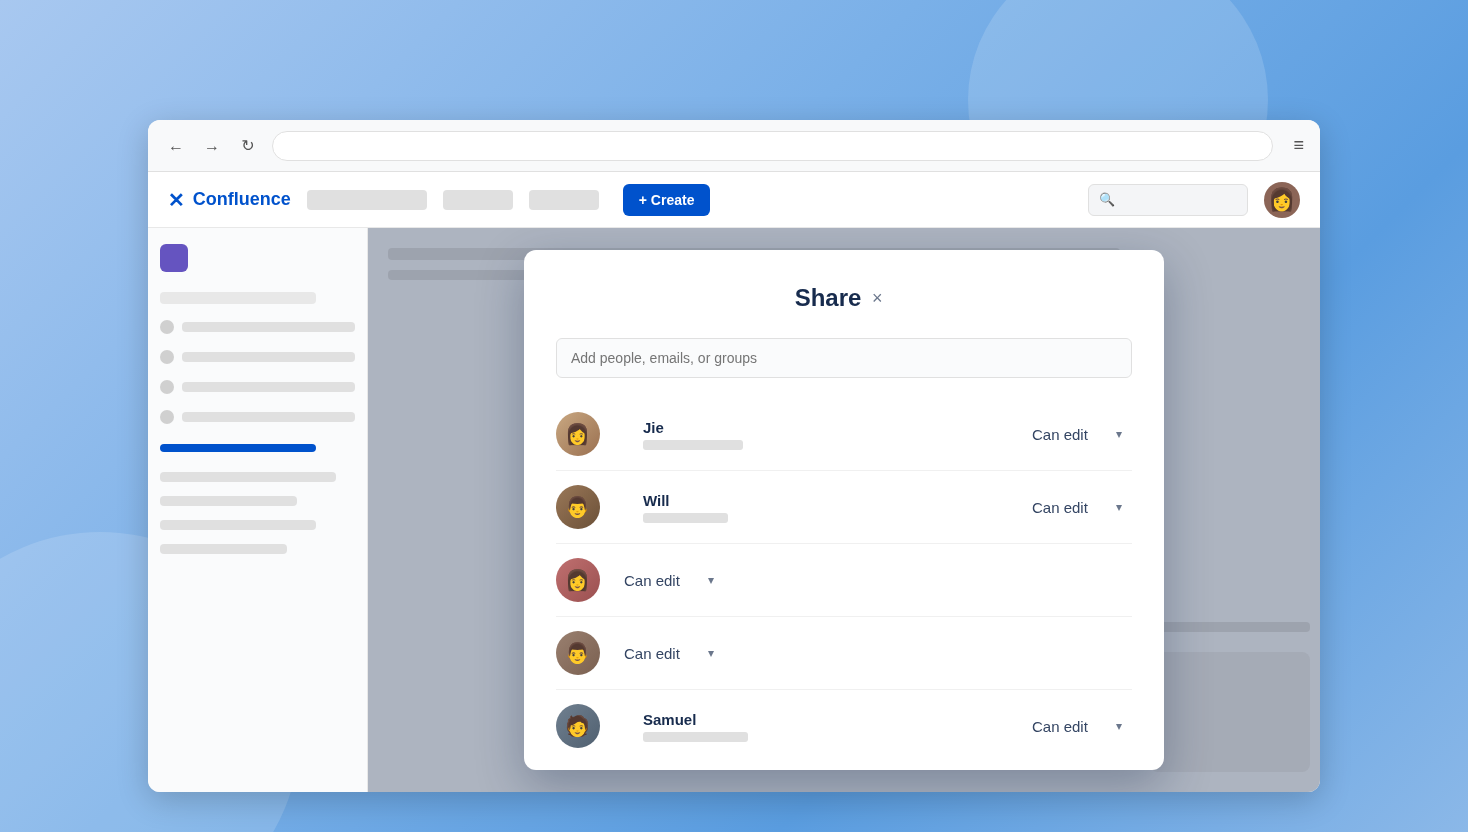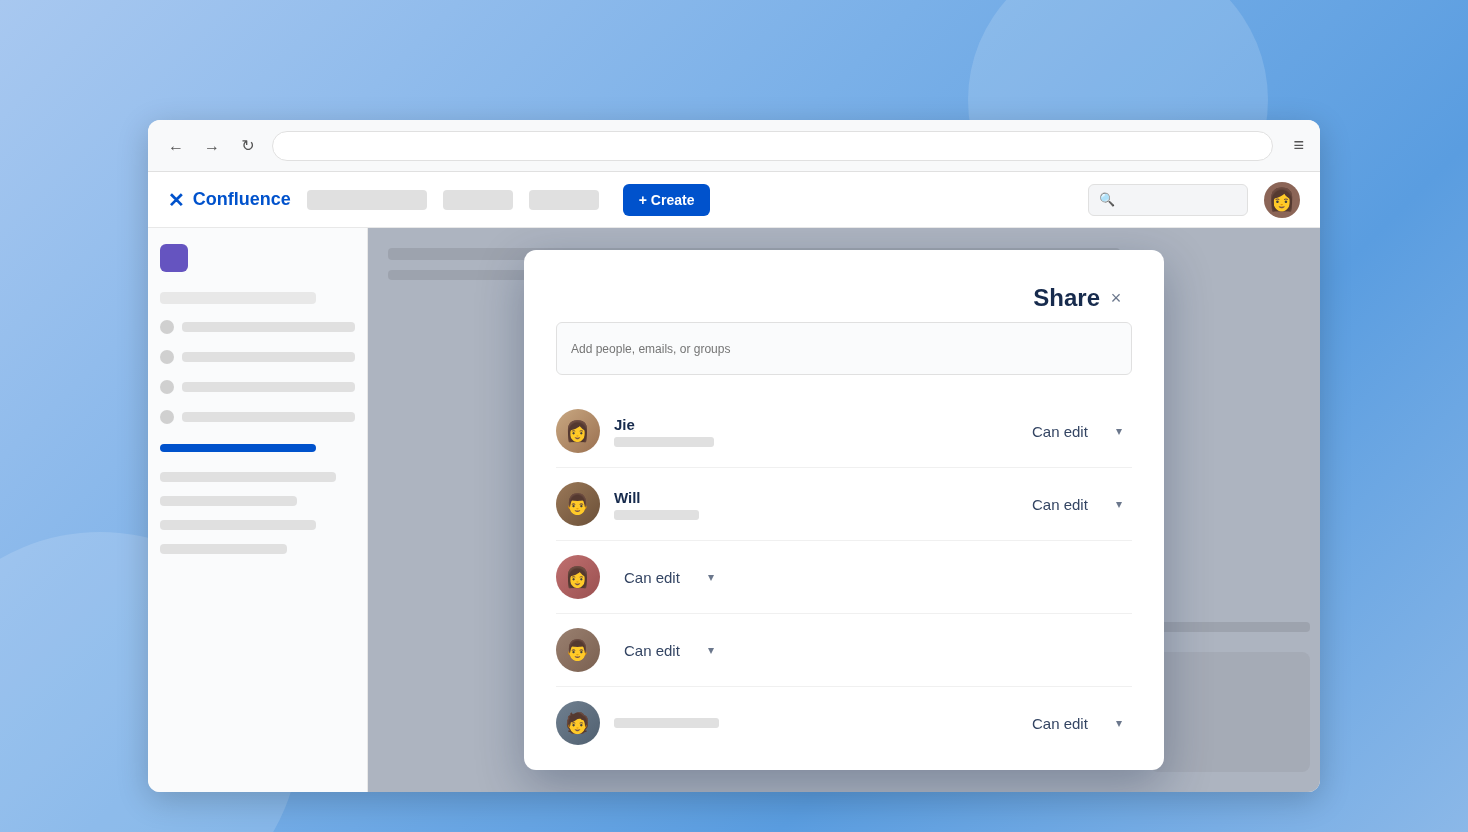--- a/index.html
+++ b/index.html
@@ -230,22 +230,22 @@
       max-height: 520px;
       padding: 32px;
       box-shadow: 0 16px 48px rgba(9,30,66,0.3);
       position: relative;
       overflow: hidden;
     }
 
     .modal-header {
       display: flex;
       align-items: center;
-      justify-content: flex-end;
-      margin-bottom: 8px;
+      justify-content: center;
+      margin-bottom: 24px;
     }
 
     .modal-title {
       font-size: 24px;
       font-weight: 700;
       color: #172b4d;
     }
 
     .modal-close {
       width: 32px;
@@ -256,25 +256,25 @@
       border-radius: 50%;
       cursor: pointer;
       color: #6b778c;
       font-size: 18px;
       border: none;
       background: none;
     }
 
     .share-input {
       width: 100%;
-      height: 53px;
+      height: 40px;
       border: 1.5px solid #e0e0e0;
       border-radius: 6px;
       padding: 12px 14px;
-      font-size: 12px;
+      font-size: 14px;
       color: #6b778c;
       background: #fafbfc;
       outline: none;
       margin-bottom: 20px;
     }
 
     .people-list {
       display: flex;
       flex-direction: column;
       gap: 0;
@@ -306,20 +306,21 @@
 
     
     .avatar-jie { background: linear-gradient(135deg, #c9a882, #a07050); }
     .avatar-will { background: linear-gradient(135deg, #8b6040, #6b4530); }
     .avatar-mia { background: linear-gradient(135deg, #c07070, #9a5050); }
     .avatar-jose { background: linear-gradient(135deg, #8b7060, #6b5040); }
     .avatar-samuel { background: linear-gradient(135deg, #7080a0, #5060808); }
 
     .person-info {
       flex: 1;
+      margin-left: 29px;
     }
 
     .person-name {
       font-size: 15px;
       font-weight: 600;
       color: #172b4d;
       margin-bottom: 4px;
     }
 
     .person-subtitle {
@@ -489,20 +490,21 @@
                 <span>Can edit</span>
                 <span class="chevron-down">▾</span>
               </div>
             </div>
 
             <div class="person-row">
               <div class="person-avatar avatar-samuel" style="background:linear-gradient(135deg,#708090,#506070);">
                 <span style="font-size:20px;">🧑</span>
               </div>
               <div class="person-info">
+                <div class="person-name">Samuel</div>
                 <div class="person-subtitle" style="width:105px;"></div>
               </div>
               <div class="permission-dropdown">
                 <span>Can edit</span>
                 <span class="chevron-down">▾</span>
               </div>
             </div>
 
           </div>
         </div>

